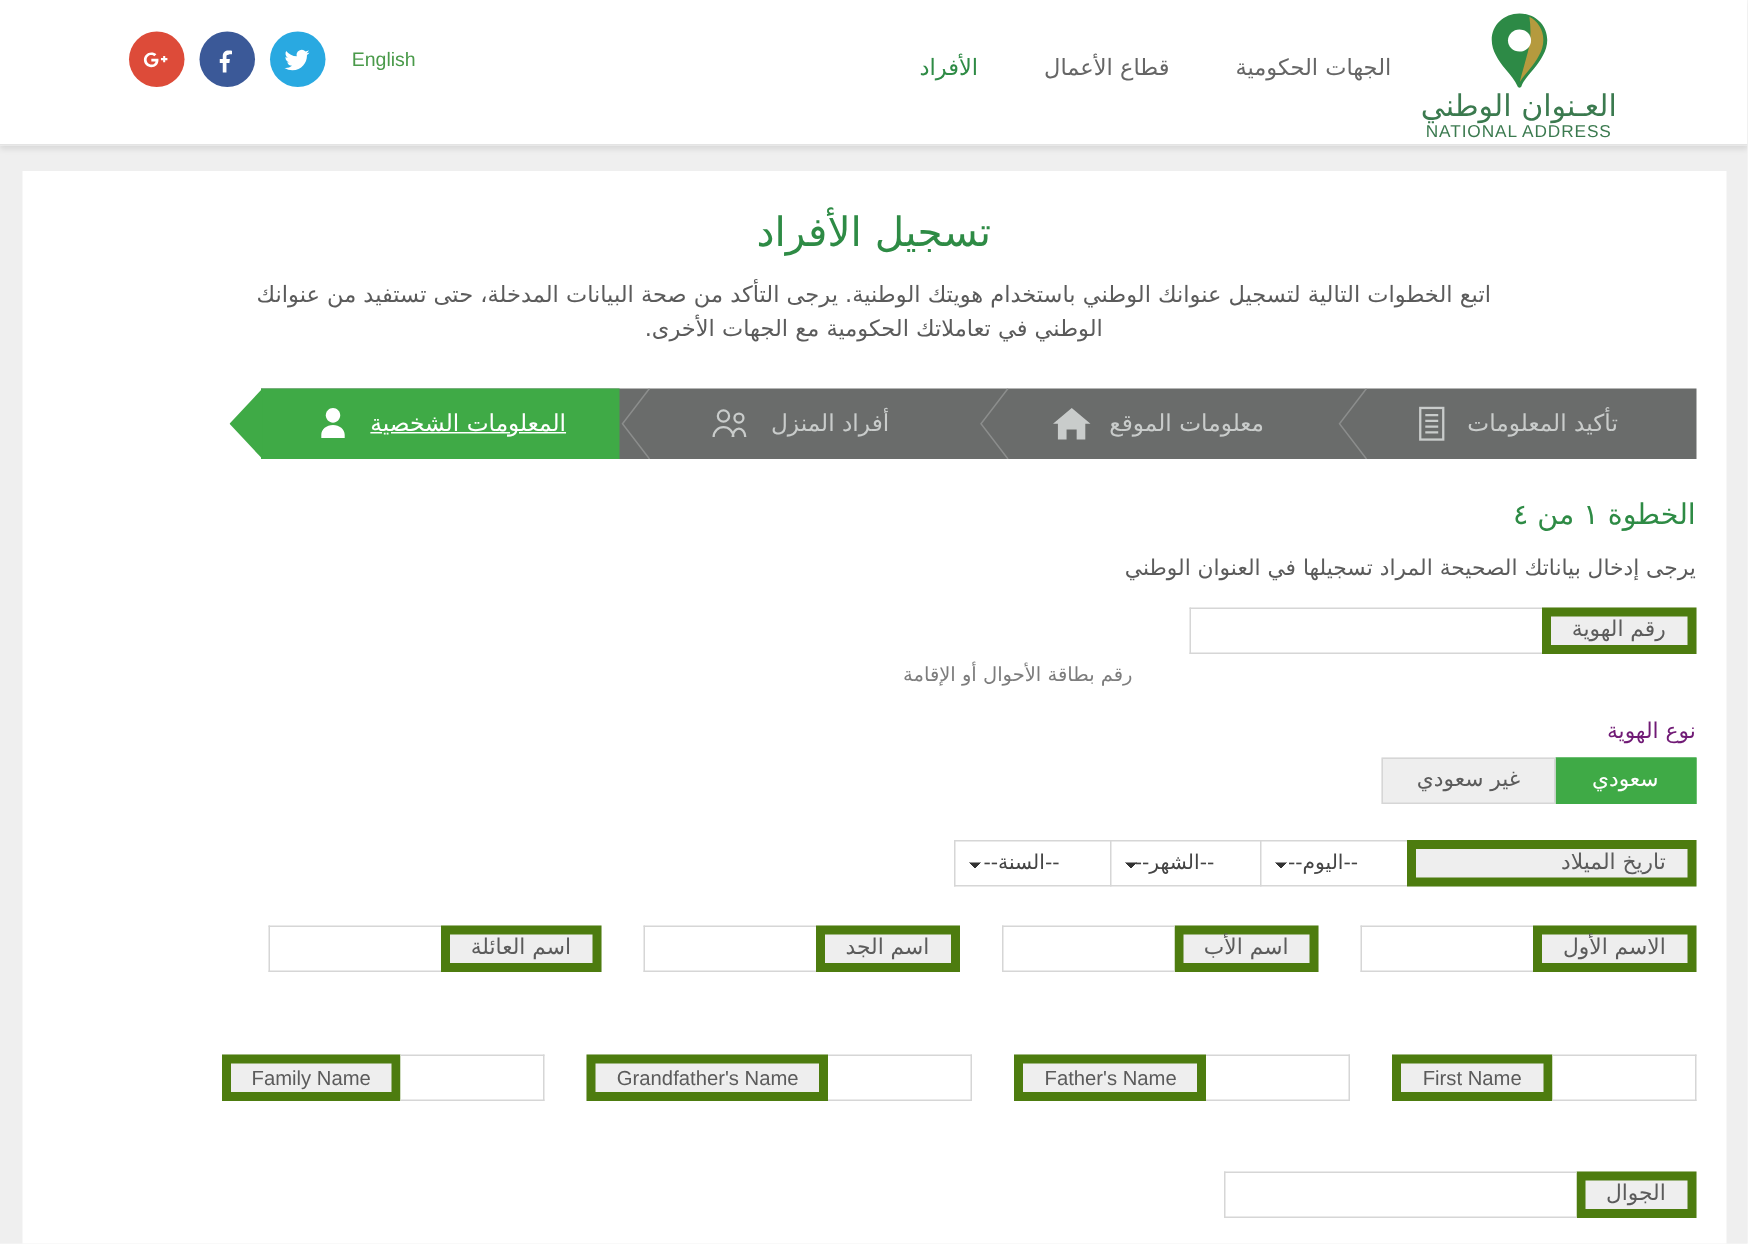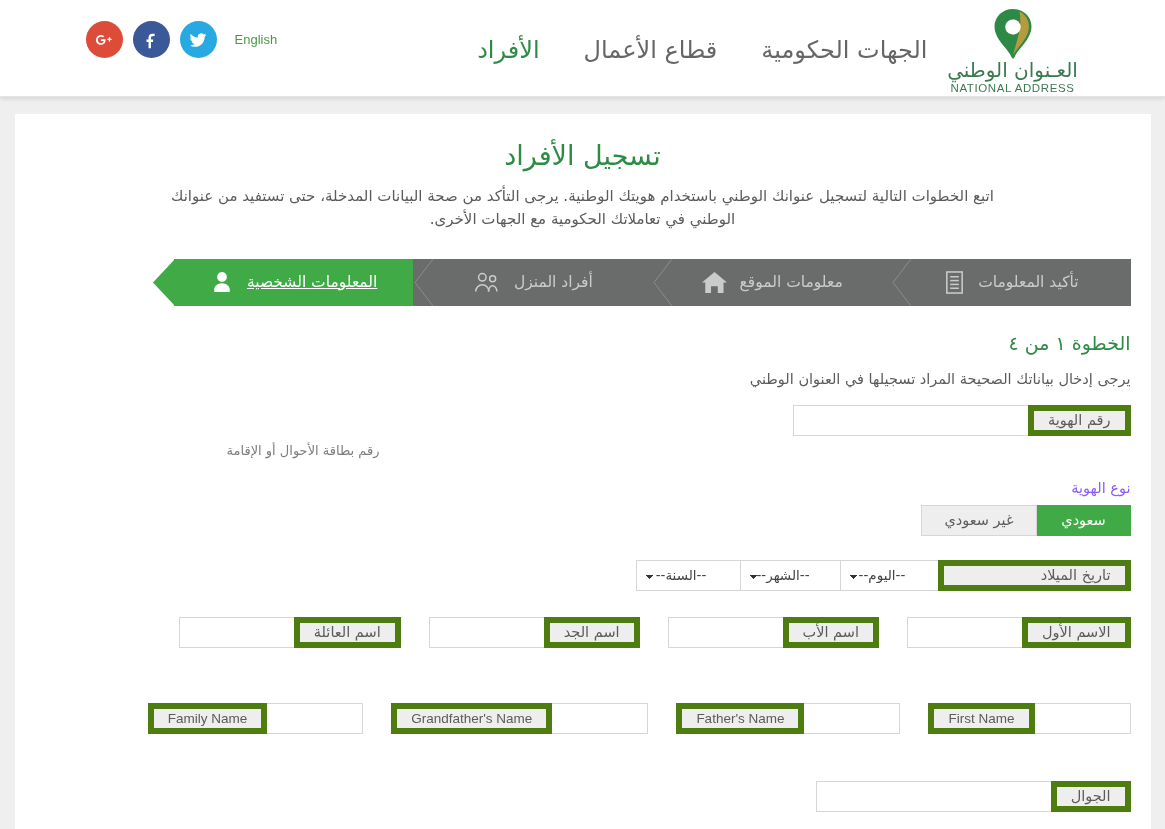--- a/index.html
+++ b/index.html
@@ -43,21 +43,21 @@
     text-decoration: none; cursor: pointer; padding-left: 8px;
     font-family: "Liberation Sans", sans-serif;
   }
   
   .main-nav {
     position: absolute; right: 160px; top: 36px;
     display: flex; flex-direction: row; align-items: center; gap: 44px;
     direction: rtl;
   }
   .nav-item {
-    font-size: 24px; color: #666; text-decoration: none; cursor: pointer;
+    font-size: 15px; color: #666; text-decoration: none; cursor: pointer;
     white-space: nowrap;
   }
   .nav-item.active { color: #2e8b45; }
   
   .brand {
     position: absolute; right: 0; top: 8px;
     width: 150px; text-align: center; cursor: pointer;
   }
   .brand .pin { display: block; margin: 0 auto; }
   .brand .brand-ar {
@@ -120,21 +120,21 @@
   }
   .ifield {
     border: 1px solid #d6d6d6; border-right: none; background: #fff;
     height: 31px; outline: none; font-size: 14px; padding: 0 8px;
     font-family: "DejaVu Sans", sans-serif; color: #333;
   }
   .help-text {
     color: #7d7d7d; font-size: 13px; margin-top: 7px; text-align: right;
   }
   .field-label {
-    color: #8b5cf6; font-size: 14.5px; text-align: right; margin-top: 22px;
+    color: #701a75; font-size: 14.5px; text-align: right; margin-top: 22px;
   }
 
   
   .toggle-wrap { margin-top: 9px; display: flex; justify-content: flex-start; }
   .toggle { display: flex; direction: rtl; }
   .tbtn {
     height: 31px; display: flex; align-items: center; justify-content: center;
     font-size: 14.5px; padding: 0 22px; cursor: pointer;
     border: 1px solid #d6d6d6; background: #eeeeee; color: #5b5b5b;
     min-width: 94px;
@@ -297,21 +297,21 @@
 
       <h2 class="step-heading">الخطوة ١  من ٤</h2>
       <p class="form-note">يرجى إدخال بياناتك الصحيحة المراد تسجيلها في العنوان الوطني</p>
 
       <div class="row">
         <div class="igroup">
           <span class="iaddon">رقم الهوية</span>
           <input class="ifield" style="width: 235px;" type="text" value="">
         </div>
       </div>
-      <div style="display:flex;justify-content:flex-end">
+      <div style="display:flex;justify-content:center">
         <div style="width:345px">
           <div class="help-text">رقم بطاقة الأحوال أو الإقامة</div>
         </div>
       </div>
 
       <div style="display:flex;justify-content:flex-start">
         <div style="width:345px">
           <div class="field-label">نوع الهوية</div>
         </div>
       </div>

